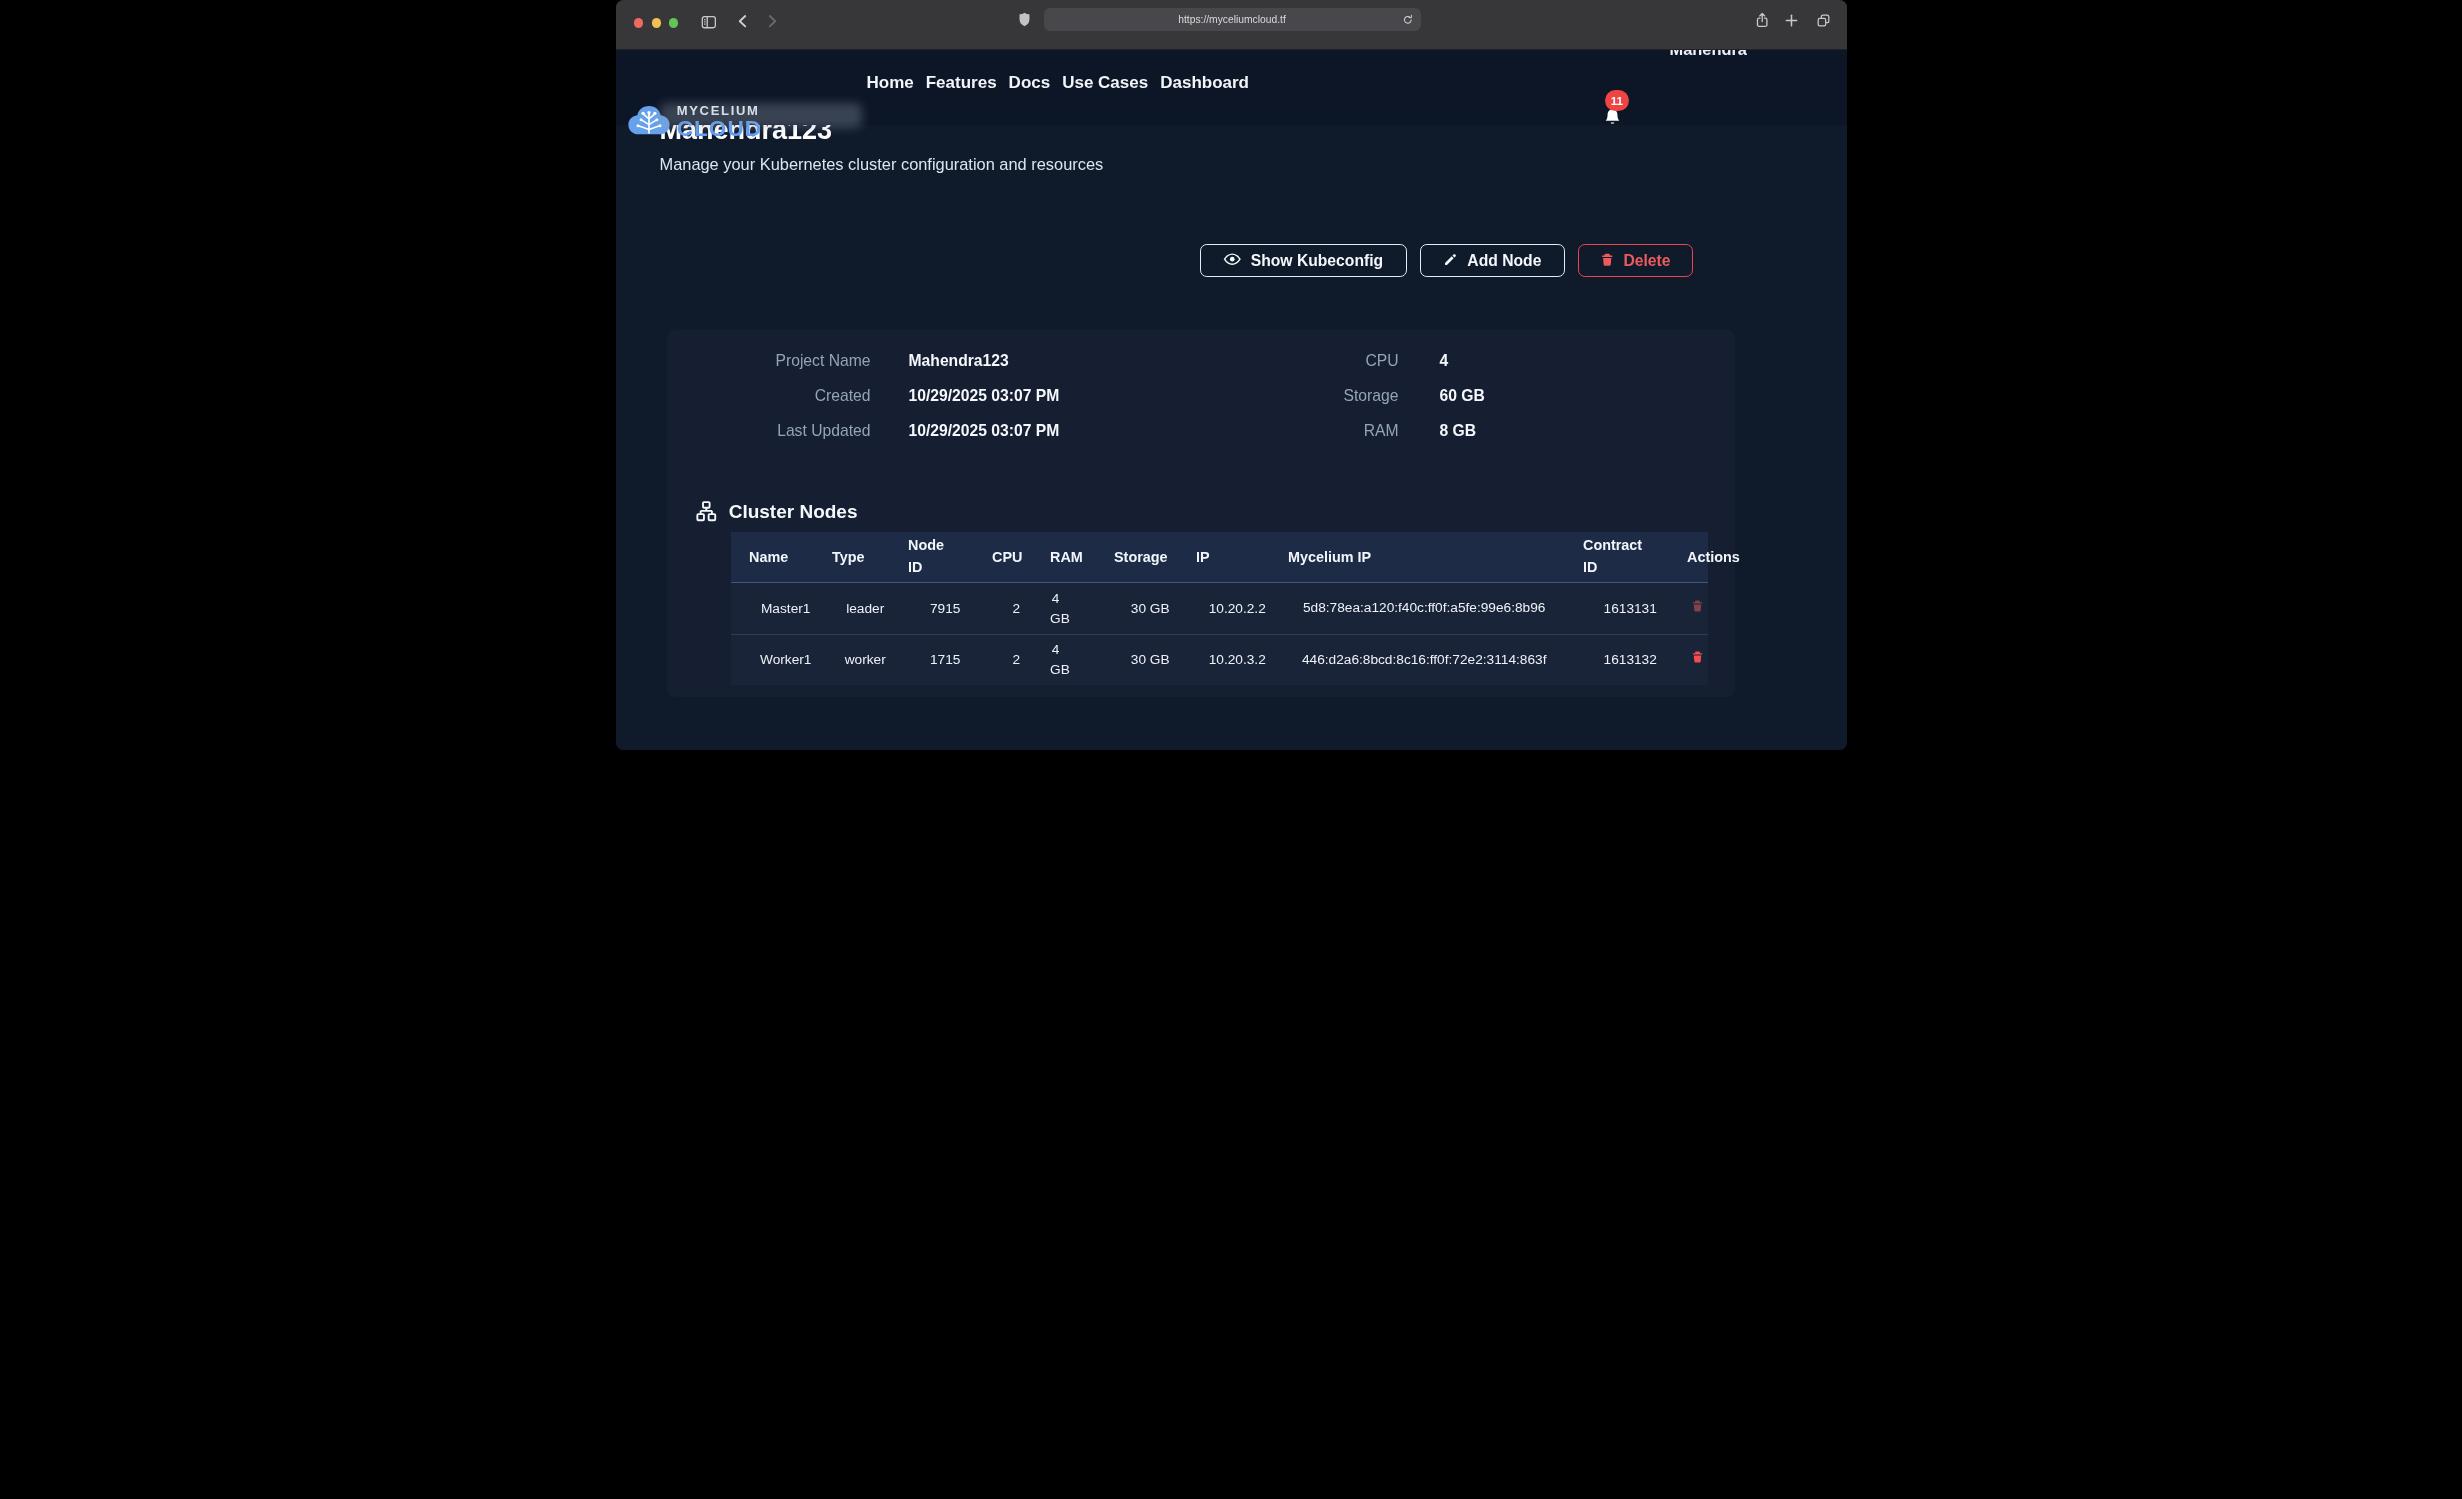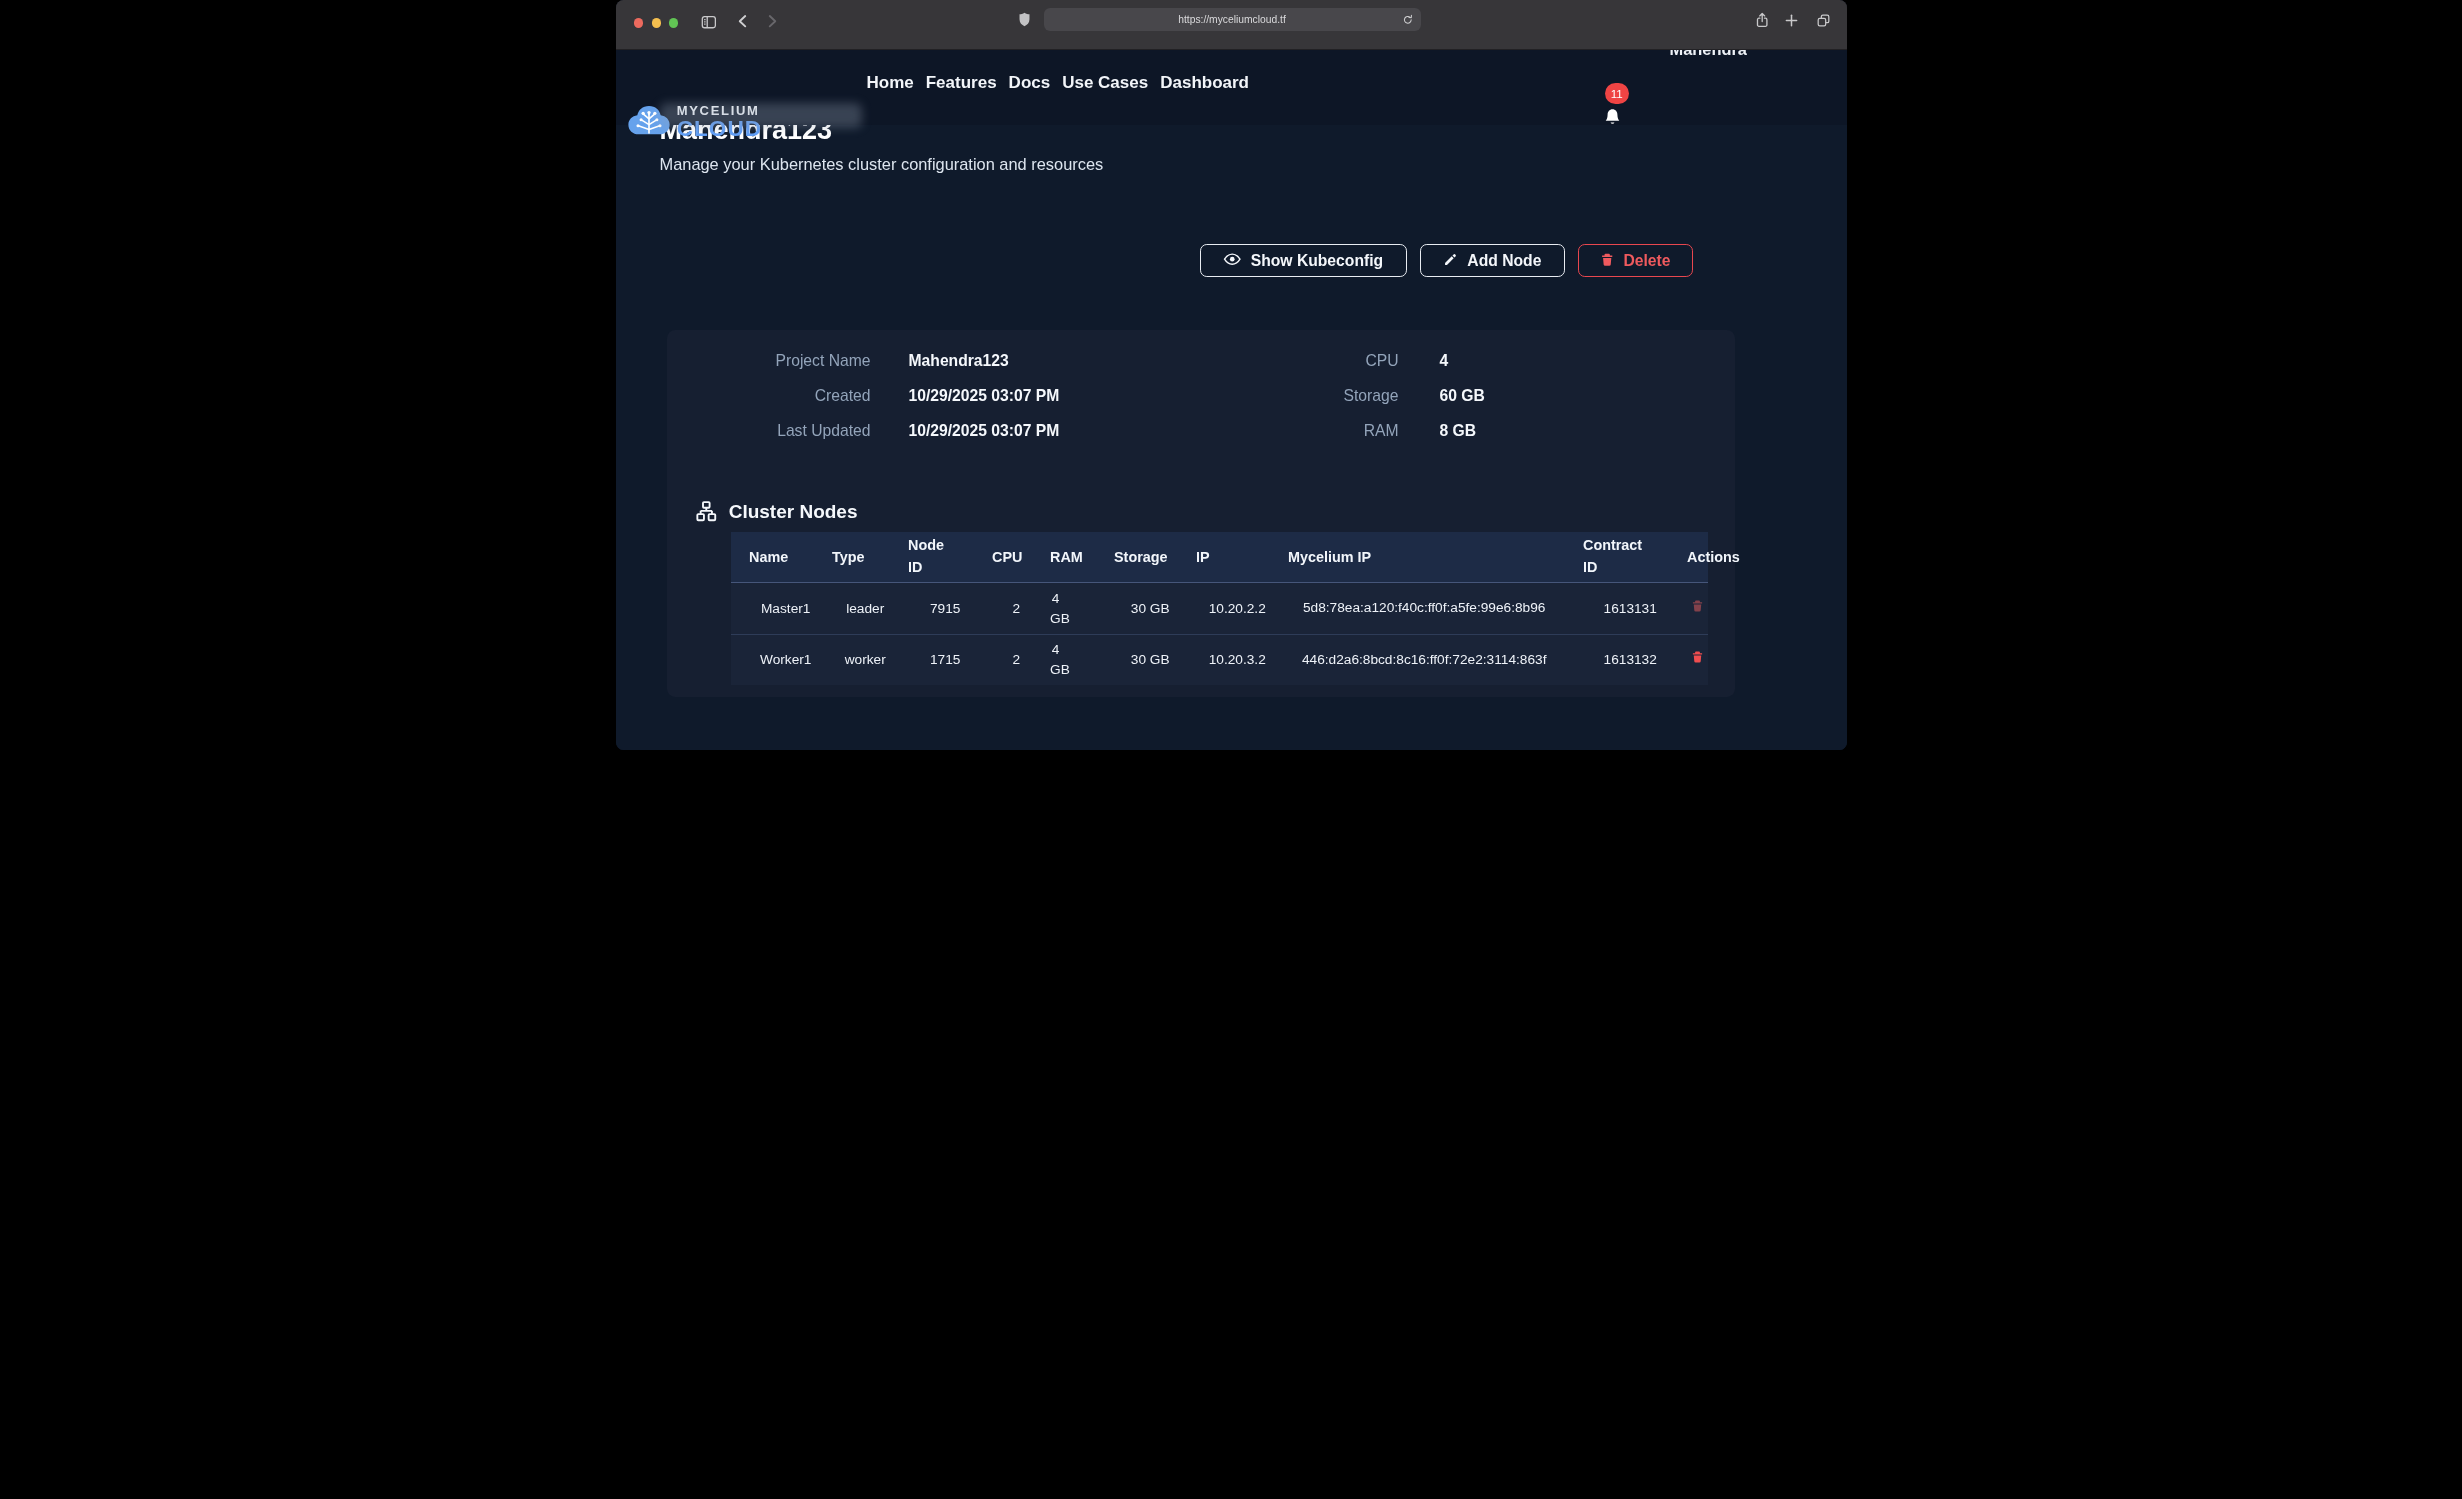--- a/index.html
+++ b/index.html
@@ -26,23 +26,23 @@
 
   
   .site-header { position:absolute; top:40px; left:0; right:0; height:85px;
                  background:#0d1626; z-index:5; }
   .logo { position:absolute; left:11px; top:64px; display:flex; gap:6.2px; }
   .logo-text1 { font-size:13px; font-weight:800; letter-spacing:1.7px; color:#f5f8fc; line-height:1.0; }
   .logo-text2 { font-size:22.6px; font-weight:800; letter-spacing:1px; color:#5f9df5; line-height:1.0; margin-top:1.4px; }
   .nav { position:absolute; left:251px; top:0; height:100%; display:flex;
          align-items:center; gap:12px; }
   .nav-item { font-size:17px; font-weight:700; color:#f2f5f9; cursor:pointer; }
-  .badge { position:absolute; left:989px; top:43px; min-width:24.6px; height:21px;
+  .badge { position:absolute; left:989px; top:50px; min-width:24.6px; height:21px;
            background:#ef4444; border-radius:11px; color:#fff; font-size:11.6px;
-           font-weight:400; display:flex; align-items:center; justify-content:center;
+           font-weight:700; display:flex; align-items:center; justify-content:center;
            padding:0 5.5px; z-index:2; }
   .bell { position:absolute; left:986px; top:67px; color:#fff; }
   .user { position:absolute; left:1054px; top:0; height:100%; display:flex;
           align-items:flex-start; gap:6.2px; }
   .user-name { font-size:16.4px; font-weight:600; color:#eef2f7; }
 
   
   .smudge { position:absolute; left:44px; top:103px; width:202px; height:25px;
             background:rgba(150,162,180,0.32); border-radius:6.8px;
             filter:blur(4.8px); z-index:6; }

